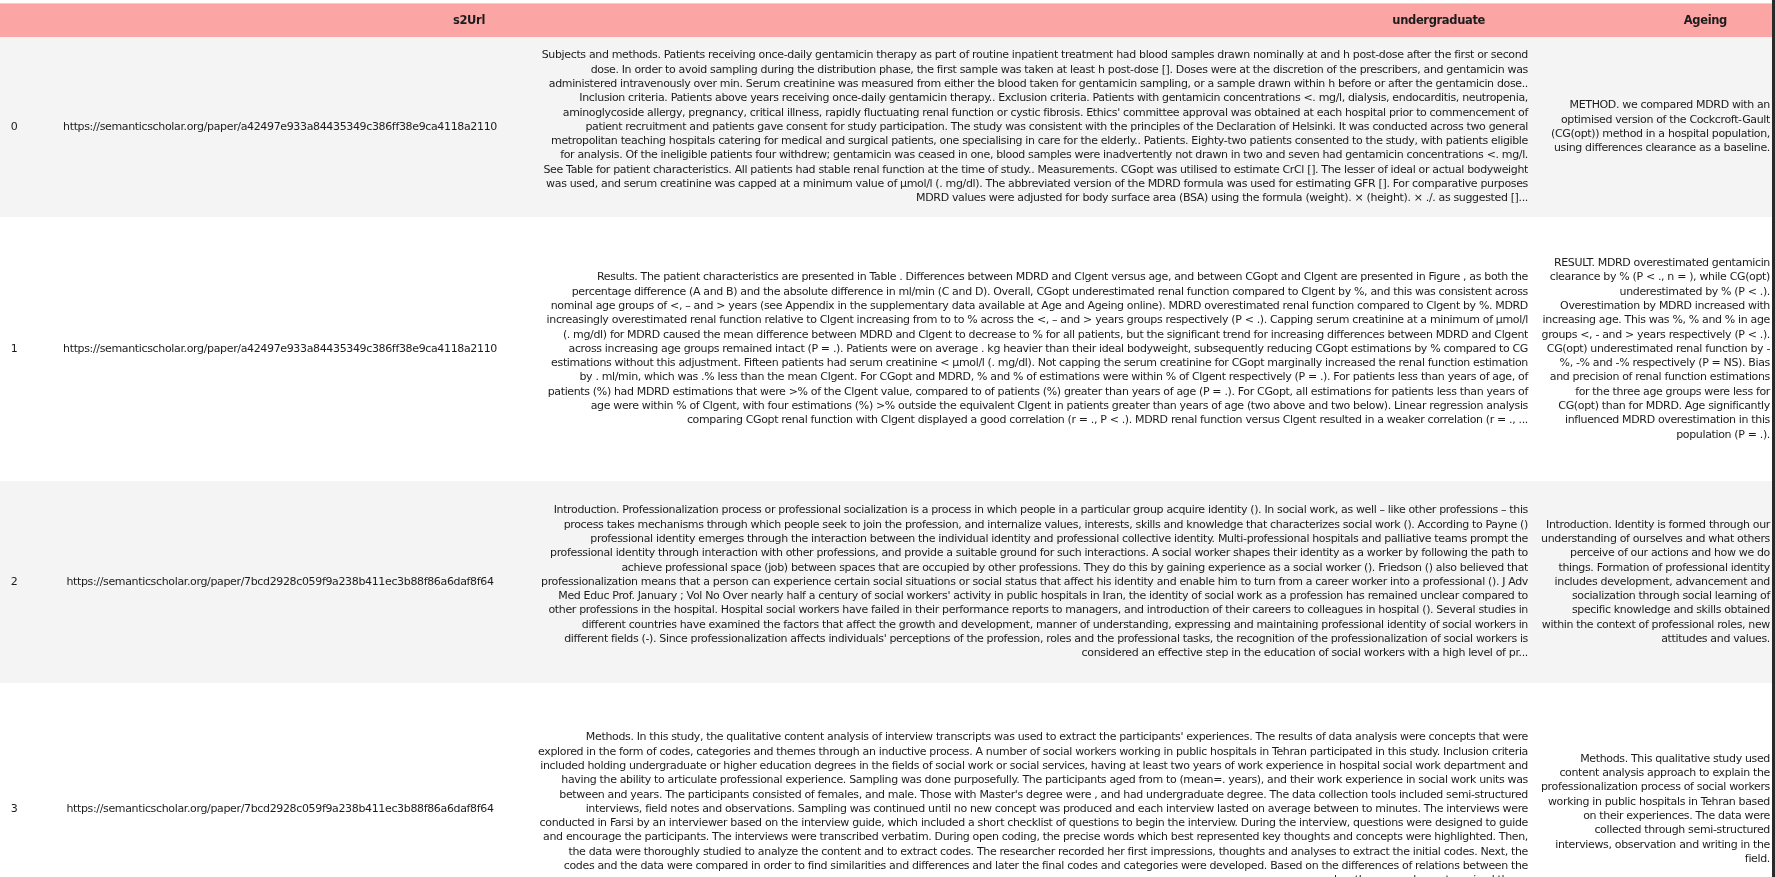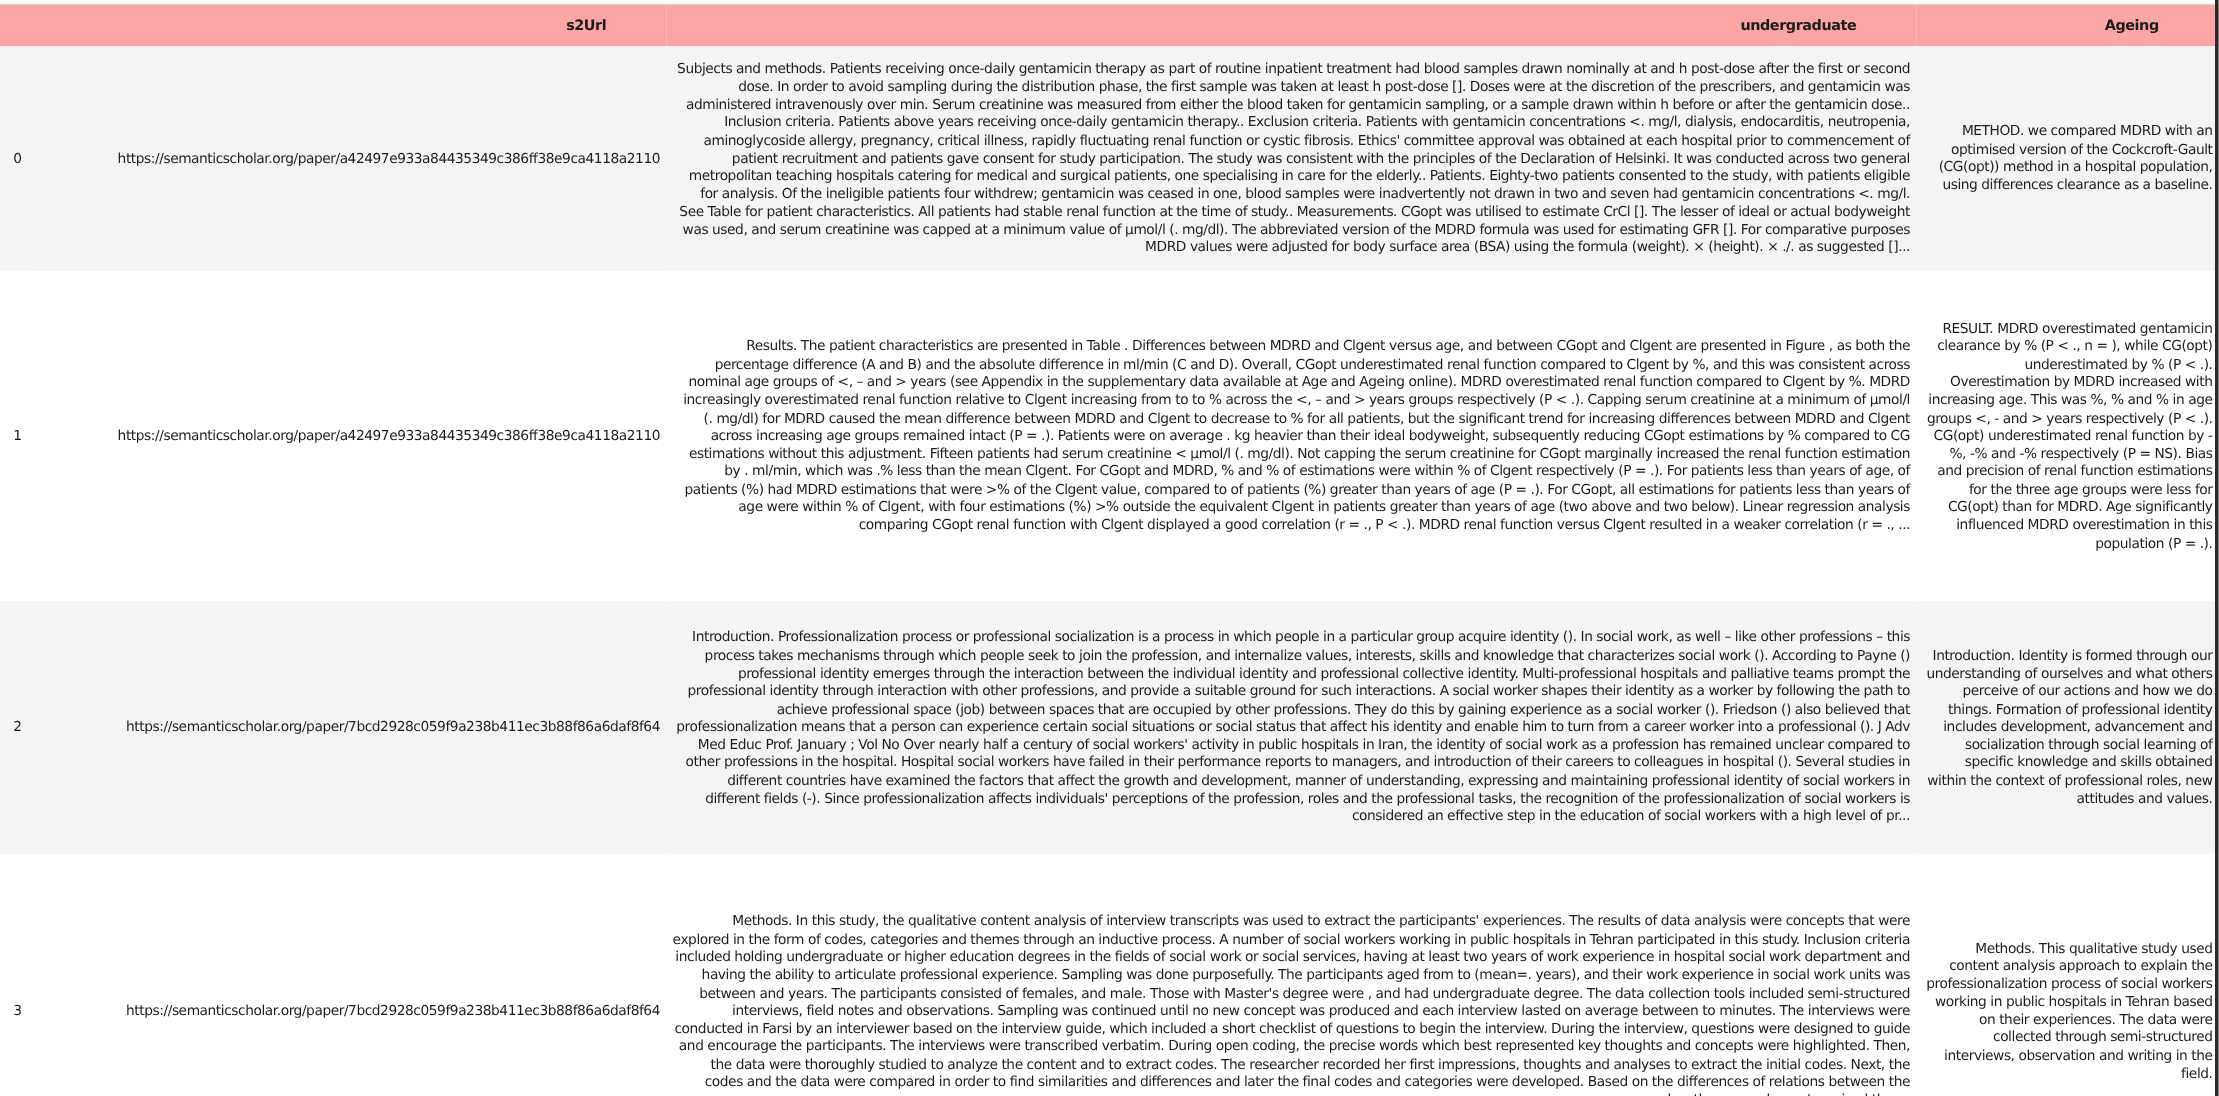--- a/index.html
+++ b/index.html
@@ -21,21 +21,21 @@
   col.c-sec { width: 1000px; }
   col.c-sum { width: 242px; }
   thead tr { height: 33px; background: #fca5a5; }
   th {
     font-weight: bold; text-align: right; vertical-align: middle;
     padding: 6px 48px 6px 4px; font-size: 11.5px;
   }
   th.idx { padding: 6px 2px; }
   td { vertical-align: middle; padding: 8px 5px; }
   td.idx { text-align: center; padding: 8px 2px; }
-  td.url { text-align: right; white-space: nowrap; overflow: hidden; padding-left: 4px; }
+  td.url { text-align: center; white-space: nowrap; overflow: hidden; padding-left: 4px; }
   td.sec { text-align: right; }
   td.sum { text-align: right; }
   tbody tr.alt { background: #f4f4f4; }
   tr.r0 { height: 180px; }
   tr.r1 { height: 264px; }
   tr.r2 { height: 202px; }
   tr.r3 { height: 252px; }
   .right-edge { position: absolute; top: 0; right: 0; width: 3px; height: 877px; background: #2a2a2a; }
 </style>
 </head>

